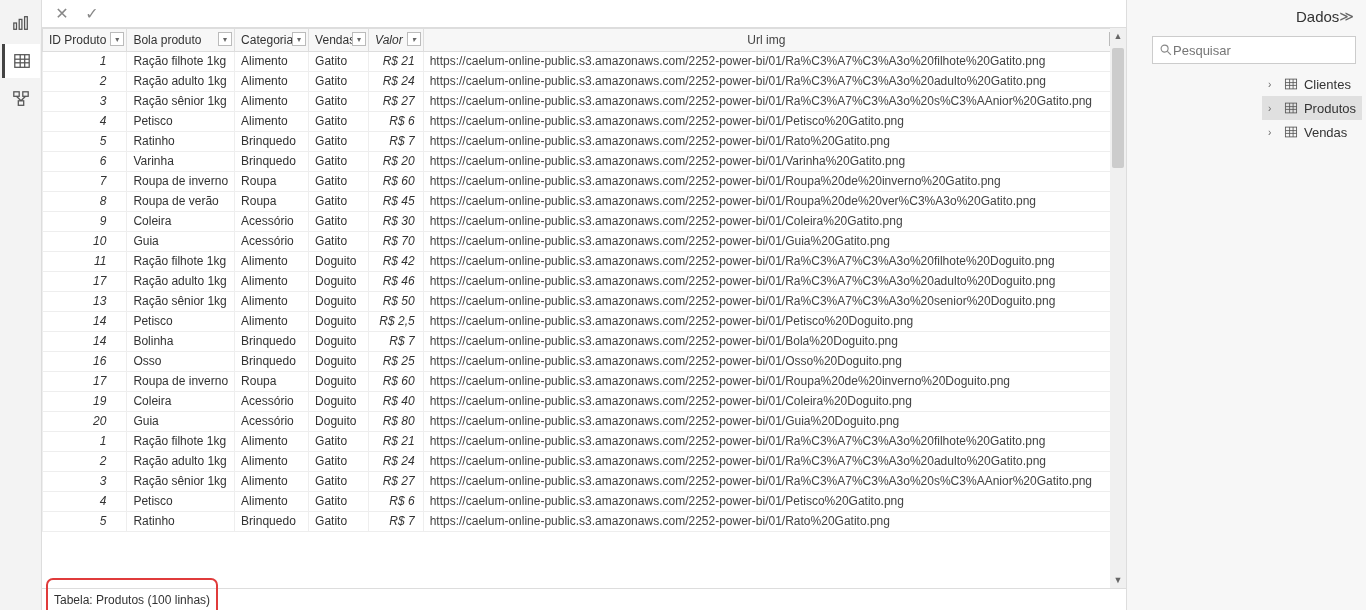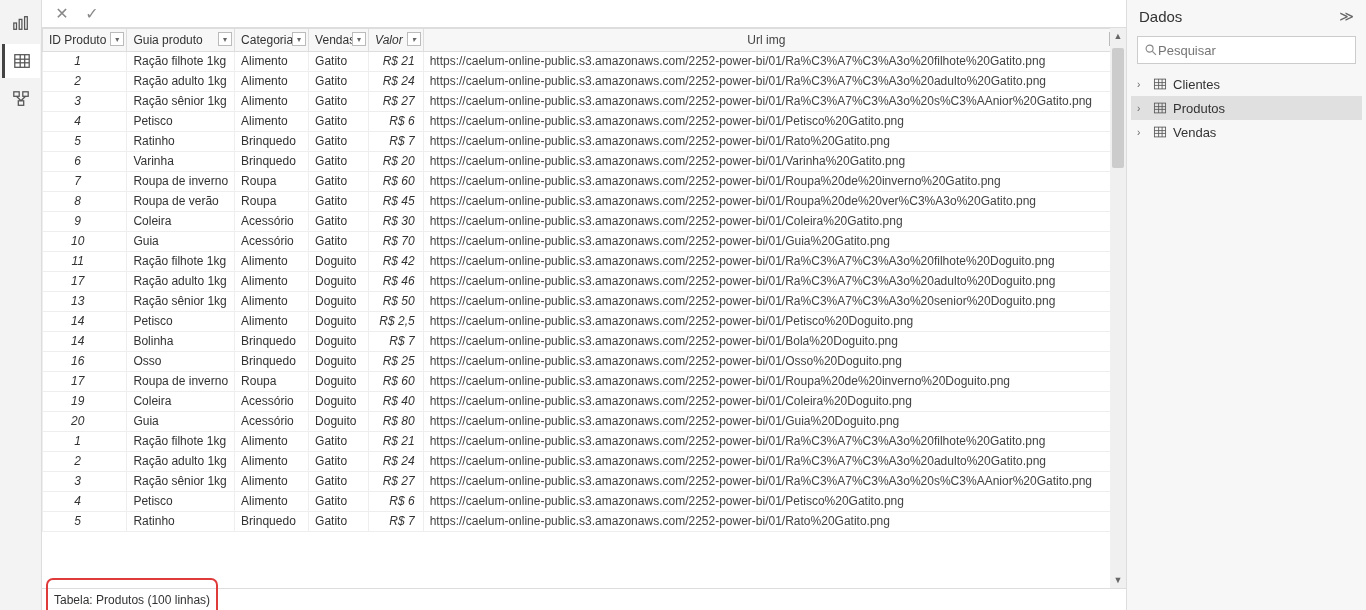--- a/index.html
+++ b/index.html
@@ -109,21 +109,21 @@
     .data-row { display: table-row; }
     .data-cell {
       display: table-cell;
       border: 1px solid #eee;
       padding: 2px 6px;
       font-size: 12px;
       white-space: nowrap;
       color: #333;
       height: 20px;
     }
-    .col-id { width: 78px; text-align: center; padding-right: 20px; }
+    .col-id { width: 78px; text-align: right; padding-right: 20px; }
     .col-nome { width: 100px; }
     .col-cat { width: 74px; }
     .col-marca { width: 60px; }
     .col-valor { width: 54px; text-align: right; font-style: italic; padding-right: 8px;}
     .col-url { text-align: left; color: #444;}
     .header-cell.col-url { text-align: center; padding-right:22px; }
     .header-cell.col-id, .header-cell.col-valor { padding-right: 20px; }
     .data-cell.col-id { font-style: italic; }
     .data-cell.col-valor { font-style: italic; }
 
@@ -169,20 +169,21 @@
       border-radius: 7px;
       padding: 13px 6px;
     }
 
     .right-pane {
       width: 240px;
       border-left: 1px solid #ddd;
       background: #f7f7f7;
       display: flex;
       flex-direction: column;
+      align-items: flex-end;
     }
     .right-pane .pane-header {
       height: 32px;
       display: flex;
       align-items: center;
       padding: 0 12px;
       font-size: 15px;
       color: #333;
       justify-content: space-between;
     }
@@ -267,21 +268,21 @@
   <div class="formula-bar">
     <span class="icon">✕</span>
     <span class="icon">✓</span>
     <input type="text" style="">
   </div>
 
   <div class="table-content">
     <div class="grid" id="grid">
         <div class="header-row">
           <div class="header-cell col-id"><span>ID Produto</span><div class="arrow">▾</div></div>
-          <div class="header-cell col-nome"><span>Guia produto</span><div class="arrow">▾</div></div>
+          <div class="header-cell col-nome"><span>Bola produto</span><div class="arrow">▾</div></div>
           <div class="header-cell col-cat"><span>Categoria</span><div class="arrow">▾</div></div>
           <div class="header-cell col-marca"><span>Vendas</span><div class="arrow">▾</div></div>
           <div class="header-cell col-valor"><span>Valor</span><div class="arrow">▾</div></div>
           <div class="header-cell col-url"><span>Url img</span><div class="arrow">▾</div></div>
         </div>
         <div class="data-row">
           <div class="data-cell col-id">1</div>
           <div class="data-cell col-nome">Ração filhote 1kg</div>
           <div class="data-cell col-cat">Alimento</div>
           <div class="data-cell col-marca">Gatito</div>

